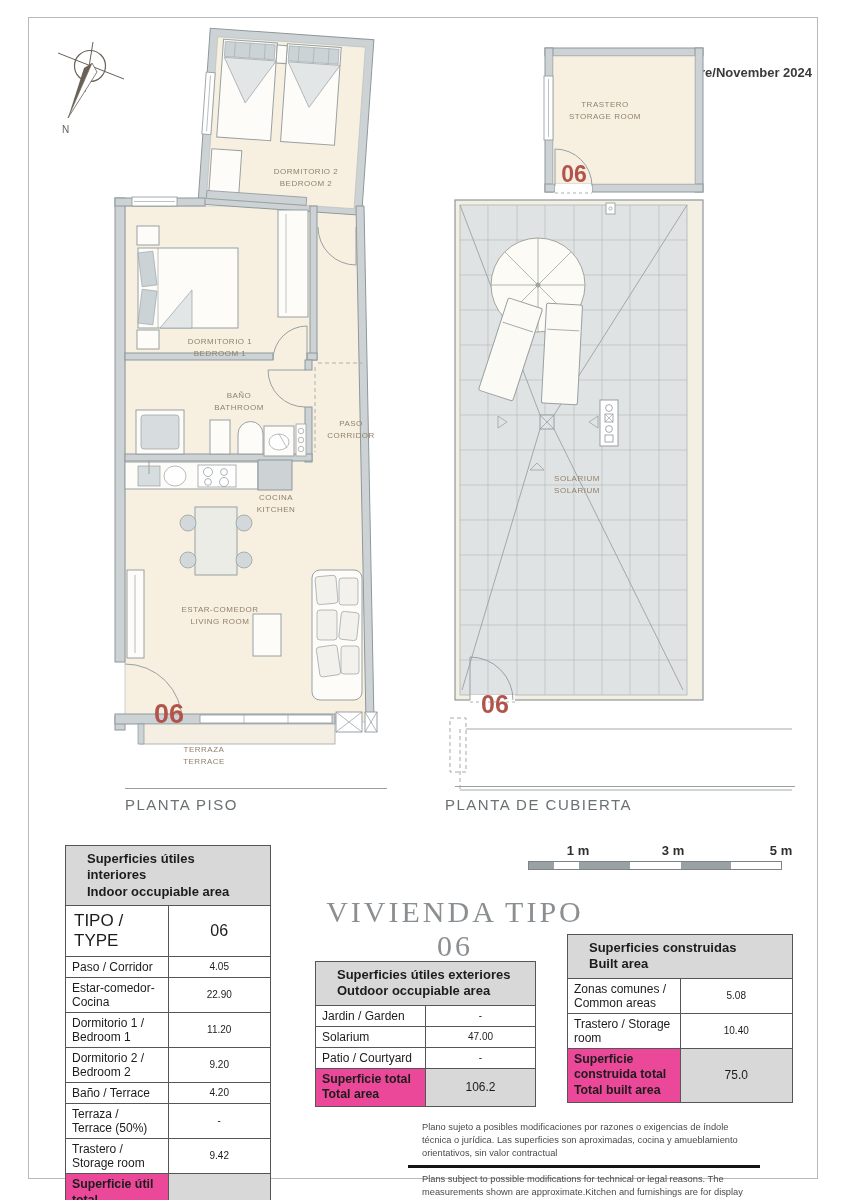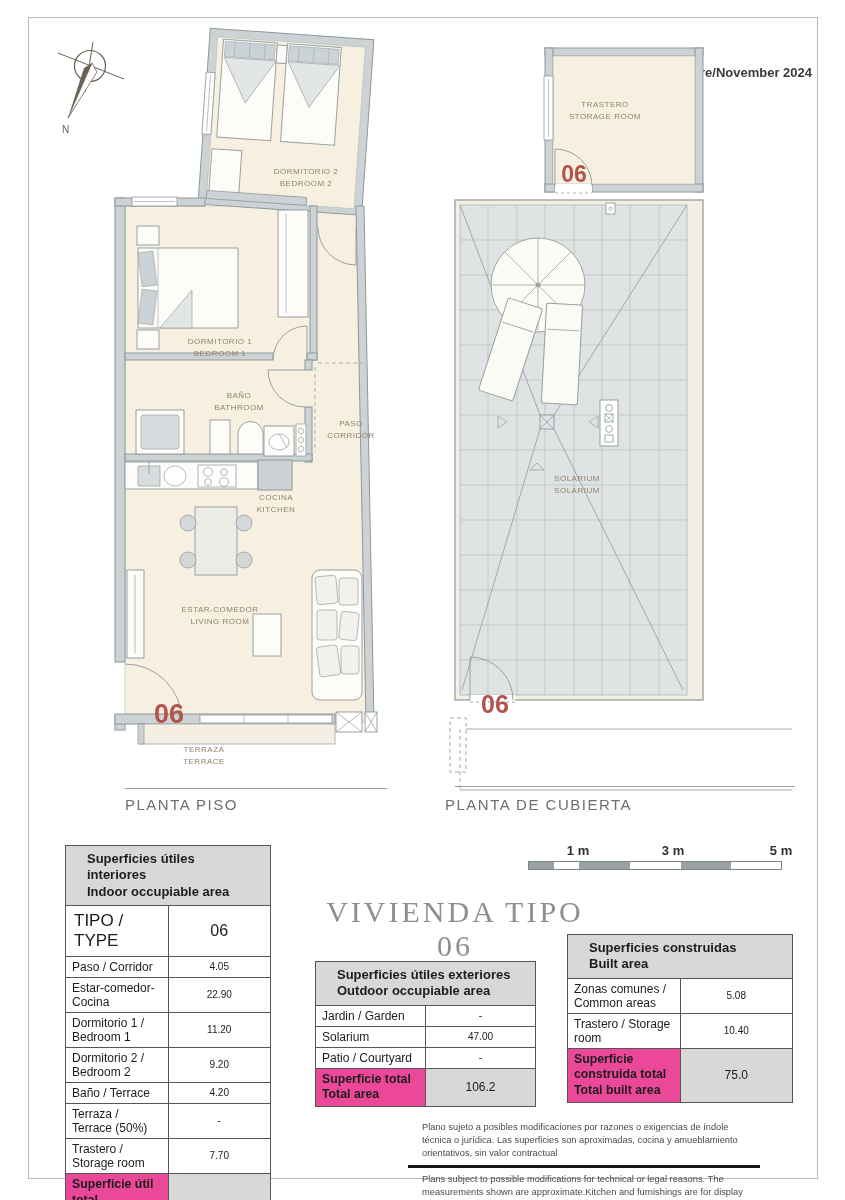--- a/index.html
+++ b/index.html
@@ -366,21 +366,21 @@
     <tr>
           <td>Baño / Terrace</td>
           <td class="val">4.20</td>
         </tr>
     <tr>
           <td>Terraza / Terrace (50%)</td>
           <td class="val">-</td>
         </tr>
     <tr>
           <td>Trastero / Storage room</td>
-          <td class="val">7.70</td>
+          <td class="val">9.42</td>
         </tr>
     <tr>
           <td class="tot-l">Superficie útil total
 Total occupiable area</td>
         <td class="tot-v">59.2</td>
         </tr>
   </tbody>
     </table>
 
   <table class="surf abs" style="left:315px;top:961px;width:221px">

